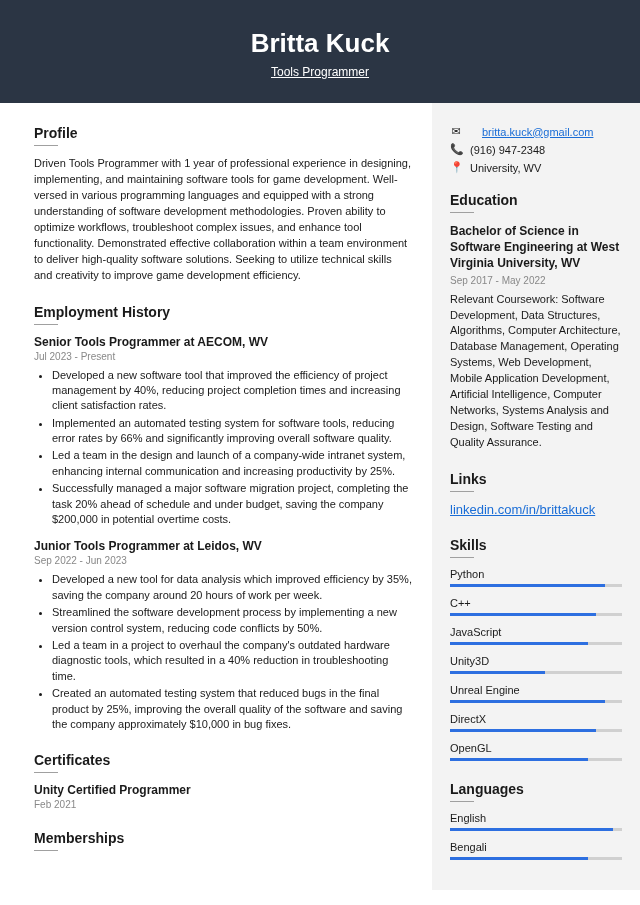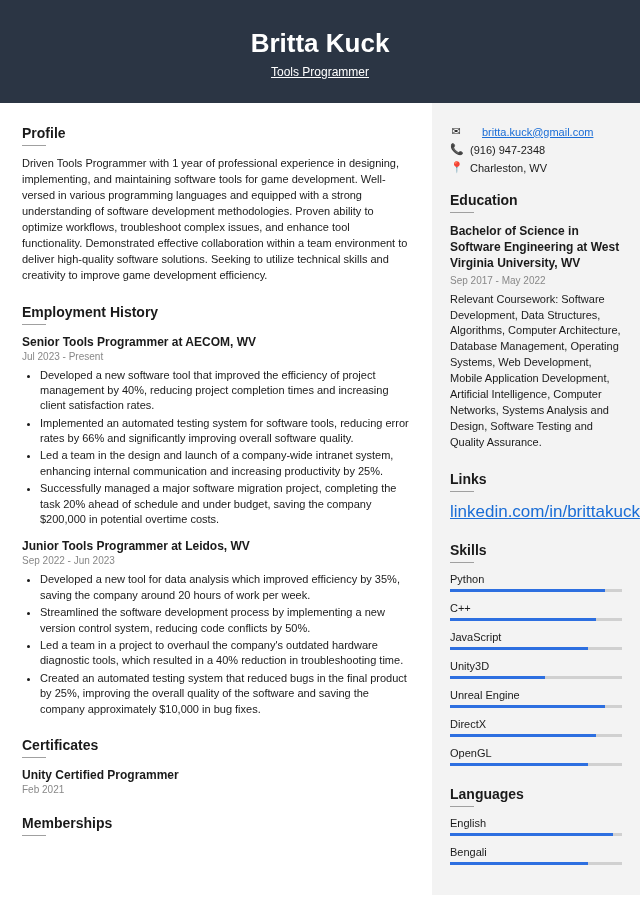--- a/index.html
+++ b/index.html
@@ -1,38 +1,38 @@
 <!DOCTYPE html>
 <html><head>
 <meta charset="utf-8">
 <style>
 * { margin: 0; padding: 0; box-sizing: border-box; }
 body { font-family: -apple-system, BlinkMacSystemFont, "Segoe UI", Arial, sans-serif; font-size: 11px; color: #1a1a1a; background: #fff; width: 640px; }
 .header { background: #2b3544; color: #fff; text-align: center; padding: 28px 0 24px; }
 .header h1 { font-size: 26px; font-weight: 600; margin-bottom: 6px; }
 .header .title { font-size: 12px; font-weight: 400; text-decoration: underline; }
 .body { display: flex; }
-.main { flex: 1; padding: 22px 20px 10px 22px; }
+.main { flex: 1; padding: 22px 20px 10px 34px; }
 .side { width: 208px; background: #f3f3f3; padding: 22px 18px 10px 18px; }
 h2 { font-size: 14px; font-weight: 700; margin-bottom: 4px; }
 .rule { width: 24px; height: 1px; background: #a0a0a0; margin-bottom: 10px; }
 .sect { margin-bottom: 20px; }
 .profile-text { line-height: 1.45; }
 .job { margin-bottom: 12px; }
 .job-title { font-size: 12px; font-weight: 700; margin-bottom: 2px; }
 .dates { color: #888; font-size: 10px; margin-bottom: 6px; }
 ul { padding-left: 18px; }
 li { line-height: 1.4; margin-bottom: 2px; }
 .contact { margin-bottom: 18px; }
 .contact-row { display: flex; align-items: center; gap: 8px; margin-bottom: 5px; font-size: 11px; }
 .contact-row a { color: #1a6dd6; text-decoration: underline; padding-left: 12px; }
 .icon { width: 12px; flex-shrink: 0; text-align: center; }
 .edu-title { font-size: 12px; font-weight: 700; line-height: 1.35; margin-bottom: 3px; }
 .edu-text { line-height: 1.45; }
-.link { color: #1a6dd6; text-decoration: underline; font-size: 17px; }
+.link { color: #1a6dd6; text-decoration: underline; font-size: 13px; }
 .skill { margin-bottom: 10px; }
 .skill-name { font-size: 11px; margin-bottom: 4px; }
 .bar { height: 3px; background: #d0d0d0; position: relative; }
 .bar-fill { height: 3px; background: #2d6fe0; }
 </style>
 </head>
 <body>
 
 <div class="header">
   <h1>Britta Kuck</h1>
@@ -99,21 +99,21 @@
       <div class="contact-row">
         <span class="icon">✉</span>
         <a>britta.kuck@gmail.com</a>
       </div>
       <div class="contact-row">
         <span class="icon">📞</span>
         <span>(916) 947-2348</span>
       </div>
       <div class="contact-row">
         <span class="icon">📍</span>
-        <span>Charleston, WV</span>
+        <span>University, WV</span>
       </div>
     </div>
 
     <div class="sect">
       <h2>Education</h2>
       <div class="rule"></div>
       <div class="edu-title">Bachelor of Science in Software Engineering at West Virginia University, WV</div>
       <div class="dates">Sep 2017 - May 2022</div>
       <div class="edu-text">Relevant Coursework: Software Development, Data Structures, Algorithms, Computer Architecture, Database Management, Operating Systems, Web Development, Mobile Application Development, Artificial Intelligence, Computer Networks, Systems Analysis and Design, Software Testing and Quality Assurance.</div>
     </div>

